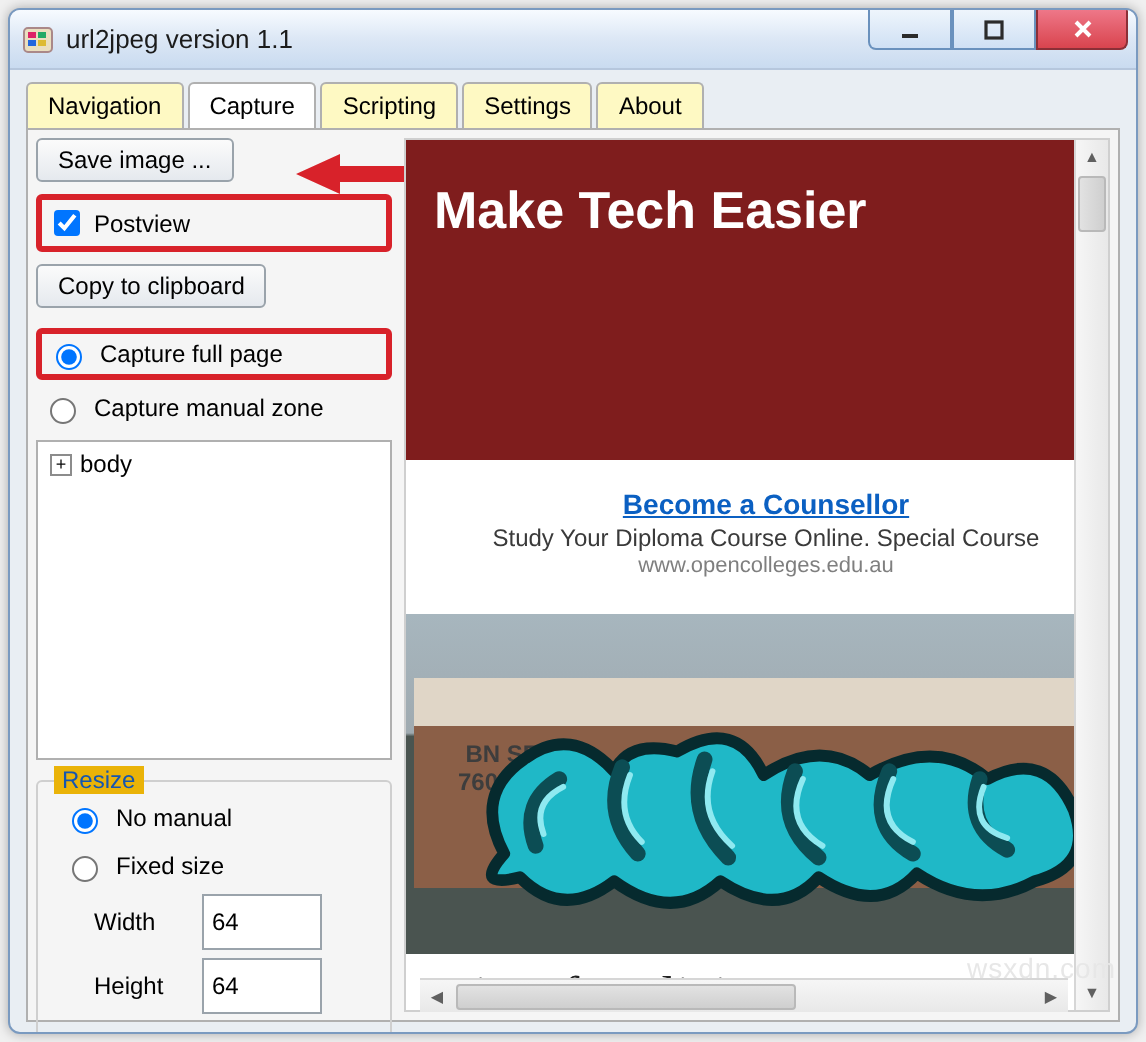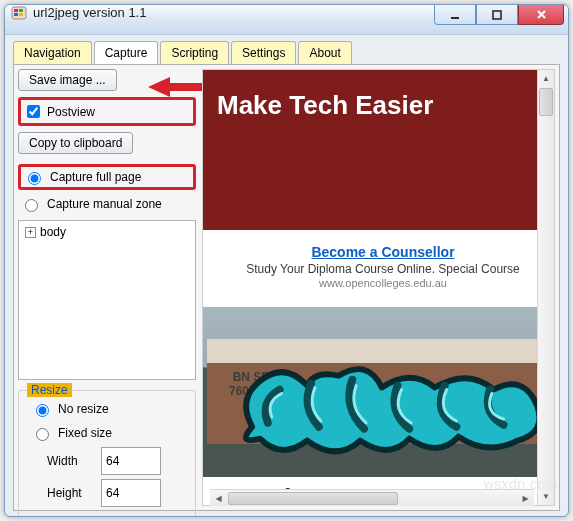--- a/index.html
+++ b/index.html
@@ -1,18 +1,18 @@
 <!DOCTYPE html>
 <html><head>
 <meta charset="utf-8">
 <style>
   * { box-sizing: border-box; font-family: "Segoe UI", Tahoma, sans-serif; font-size: 12px; }
   body { margin: 0; background: #f0f0f0; padding: 4px; }
   .window { width: 565px; height: 513px; background: #e9eef3; border: 1px solid #7a9ac0; border-radius: 6px; box-shadow: 0 0 6px rgba(0,0,0,.3); position: relative; overflow: hidden; }
-  .titlebar { height: 30px; background: linear-gradient(#f7fbff,#dce7f5,#c9dbf0); display:flex; padding:0 6px; border-bottom:1px solid #b6c7dd; position:relative;}
+  .titlebar { height: 30px; background: linear-gradient(#f7fbff,#dce7f5,#c9dbf0); display:flex; align-items:center; padding:0 6px; border-bottom:1px solid #b6c7dd; position:relative;}
   .app-icon { width:16px;height:16px;margin-right:6px; display:inline-block;}
   .app-icon svg{width:16px;height:16px;}
   .title-text { color:#1b1b1b; font-size:13px;}
   .window-buttons { position:absolute; right:4px; top:0; display:flex;}
   .win-btn { width:42px;height:20px;border:1px solid #6a91bd;border-top:none;background:linear-gradient(#eef5fc,#cfe0f4);display:flex;align-items:center;justify-content:center;}
   .win-btn.close{ background:linear-gradient(#e78,#d9444e);border-color:#8b2f37;color:#fff;width:46px;border-bottom-right-radius:4px;}
   .win-btn.min{border-bottom-left-radius:4px;}
   .win-btn svg{display:block;}
   .client { padding:6px 8px; position:relative; height:calc(100% - 30px);}
   .tabs { display:flex; gap:2px; border-bottom:1px solid #b0b0b0; margin-bottom:-1px;}
@@ -135,21 +135,21 @@
           <div class="tree-row">
             <span class="expander">+</span>
             <span>body</span>
           </div>
         </div>
 
         <div class="group">
           <span class="group-title">Resize</span>
           <label class="rad-row">
             <input type="radio" name="resize" checked="" style="">
-            <span>No resize</span>
+            <span>No manual</span>
           </label>
           <label class="rad-row">
             <input type="radio" name="resize" style="">
             <span>Fixed size</span>
           </label>
           <div class="field-row">
             <label>Width</label>
             <input type="text" value="64" style="">
           </div>
           <div class="field-row">

